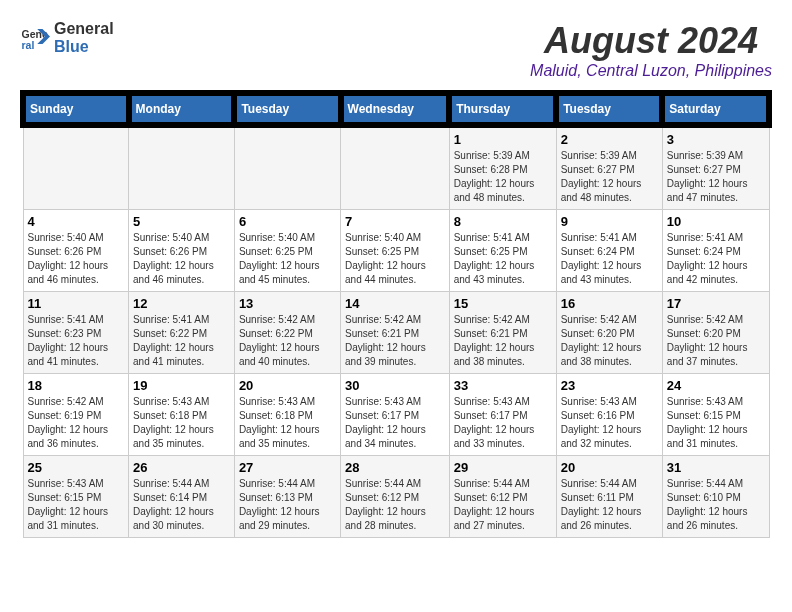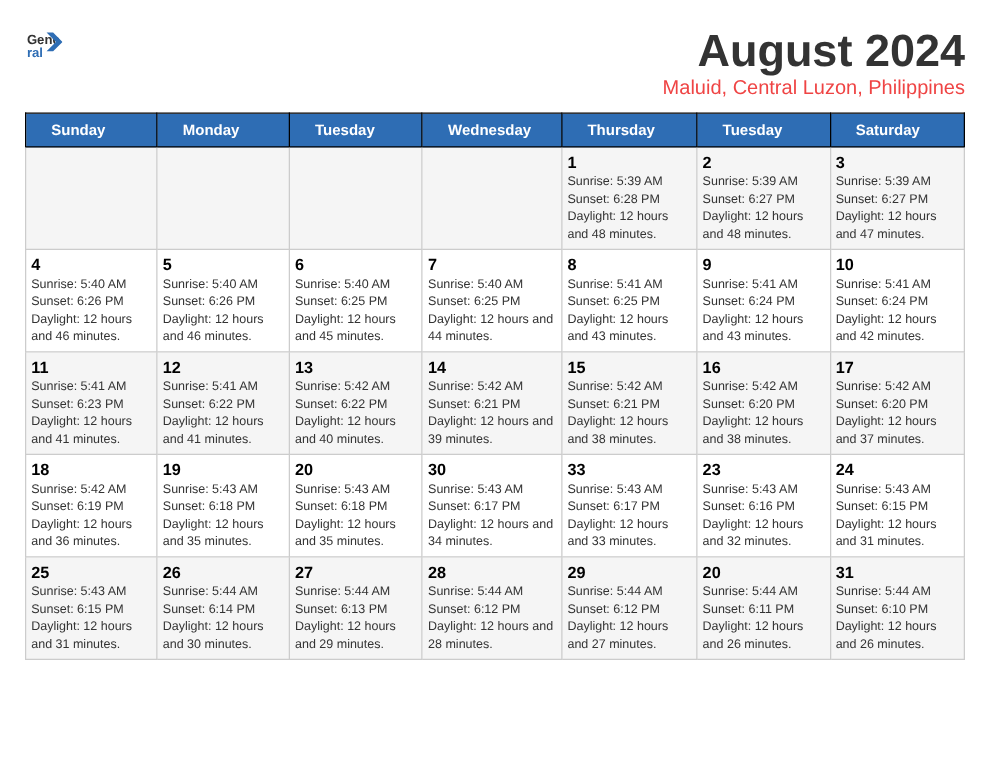--- a/index.html
+++ b/index.html
@@ -19,46 +19,47 @@
     .logo {
       display: flex;
       align-items: center;
       gap: 4px;
     }
     .logo-icon {
       width: 30px;
       height: 30px;
     }
     .title-section {
-      text-align: right;
+      text-align: center;
+      font-style: italic;
     }
     .main-title {
       font-size: 36px;
       font-weight: bold;
       color: #333;
     }
     .subtitle {
       font-size: 16px;
-      color: #ef4444;
+      color: #4c1d95;
     }
     table {
       width: 100%;
       border-collapse: collapse;
       font-size: 11px;
     }
     thead tr {
       background-color: #2e6db4;
       color: white;
     }
     thead th {
-      padding: 6px 20px;
+      padding: 6px 4px;
       text-align: left;
       font-weight: bold;
       font-size: 12px;
-      border: 1px solid #000000;
+      border: 6px solid #000000;
     }
     tbody td {
       border: 1px solid #ccc;
       vertical-align: top;
       padding: 4px;
       width: 113px;
       min-height: 80px;
     }
     tbody tr:nth-child(odd) td {
       background-color: #f5f5f5;
@@ -84,20 +85,28 @@
 </head>
 <body>
 
 <div class="header-section">
   <div class="logo">
     <svg class="logo-icon" viewBox="0 0 40 40">
       <text x="2" y="20" font-size="14" font-weight="bold" fill="#333">Gene</text>
       <text x="2" y="34" font-size="14" font-weight="bold" fill="#2e6db4">ral</text>
       <polygon points="28,8 38,18 28,28 35,28 45,18 35,8" fill="#2e6db4" transform="translate(-5,0)"></polygon>
     </svg>
+    <div>
+      <div style="font-size:16px; font-weight:bold; color:#333; line-height:1.1;">
+        <span style="color:#333;">General</span>
+      </div>
+      <div style="font-size:16px; font-weight:bold; color:#2e6db4; line-height:1.1;">
+        <span>Blue</span>
+      </div>
+    </div>
   </div>
   <div class="title-section">
     <div class="main-title">August 2024</div>
     <div class="subtitle">Maluid, Central Luzon, Philippines</div>
   </div>
 </div>
 
 <table>
   <thead>
     <tr>

